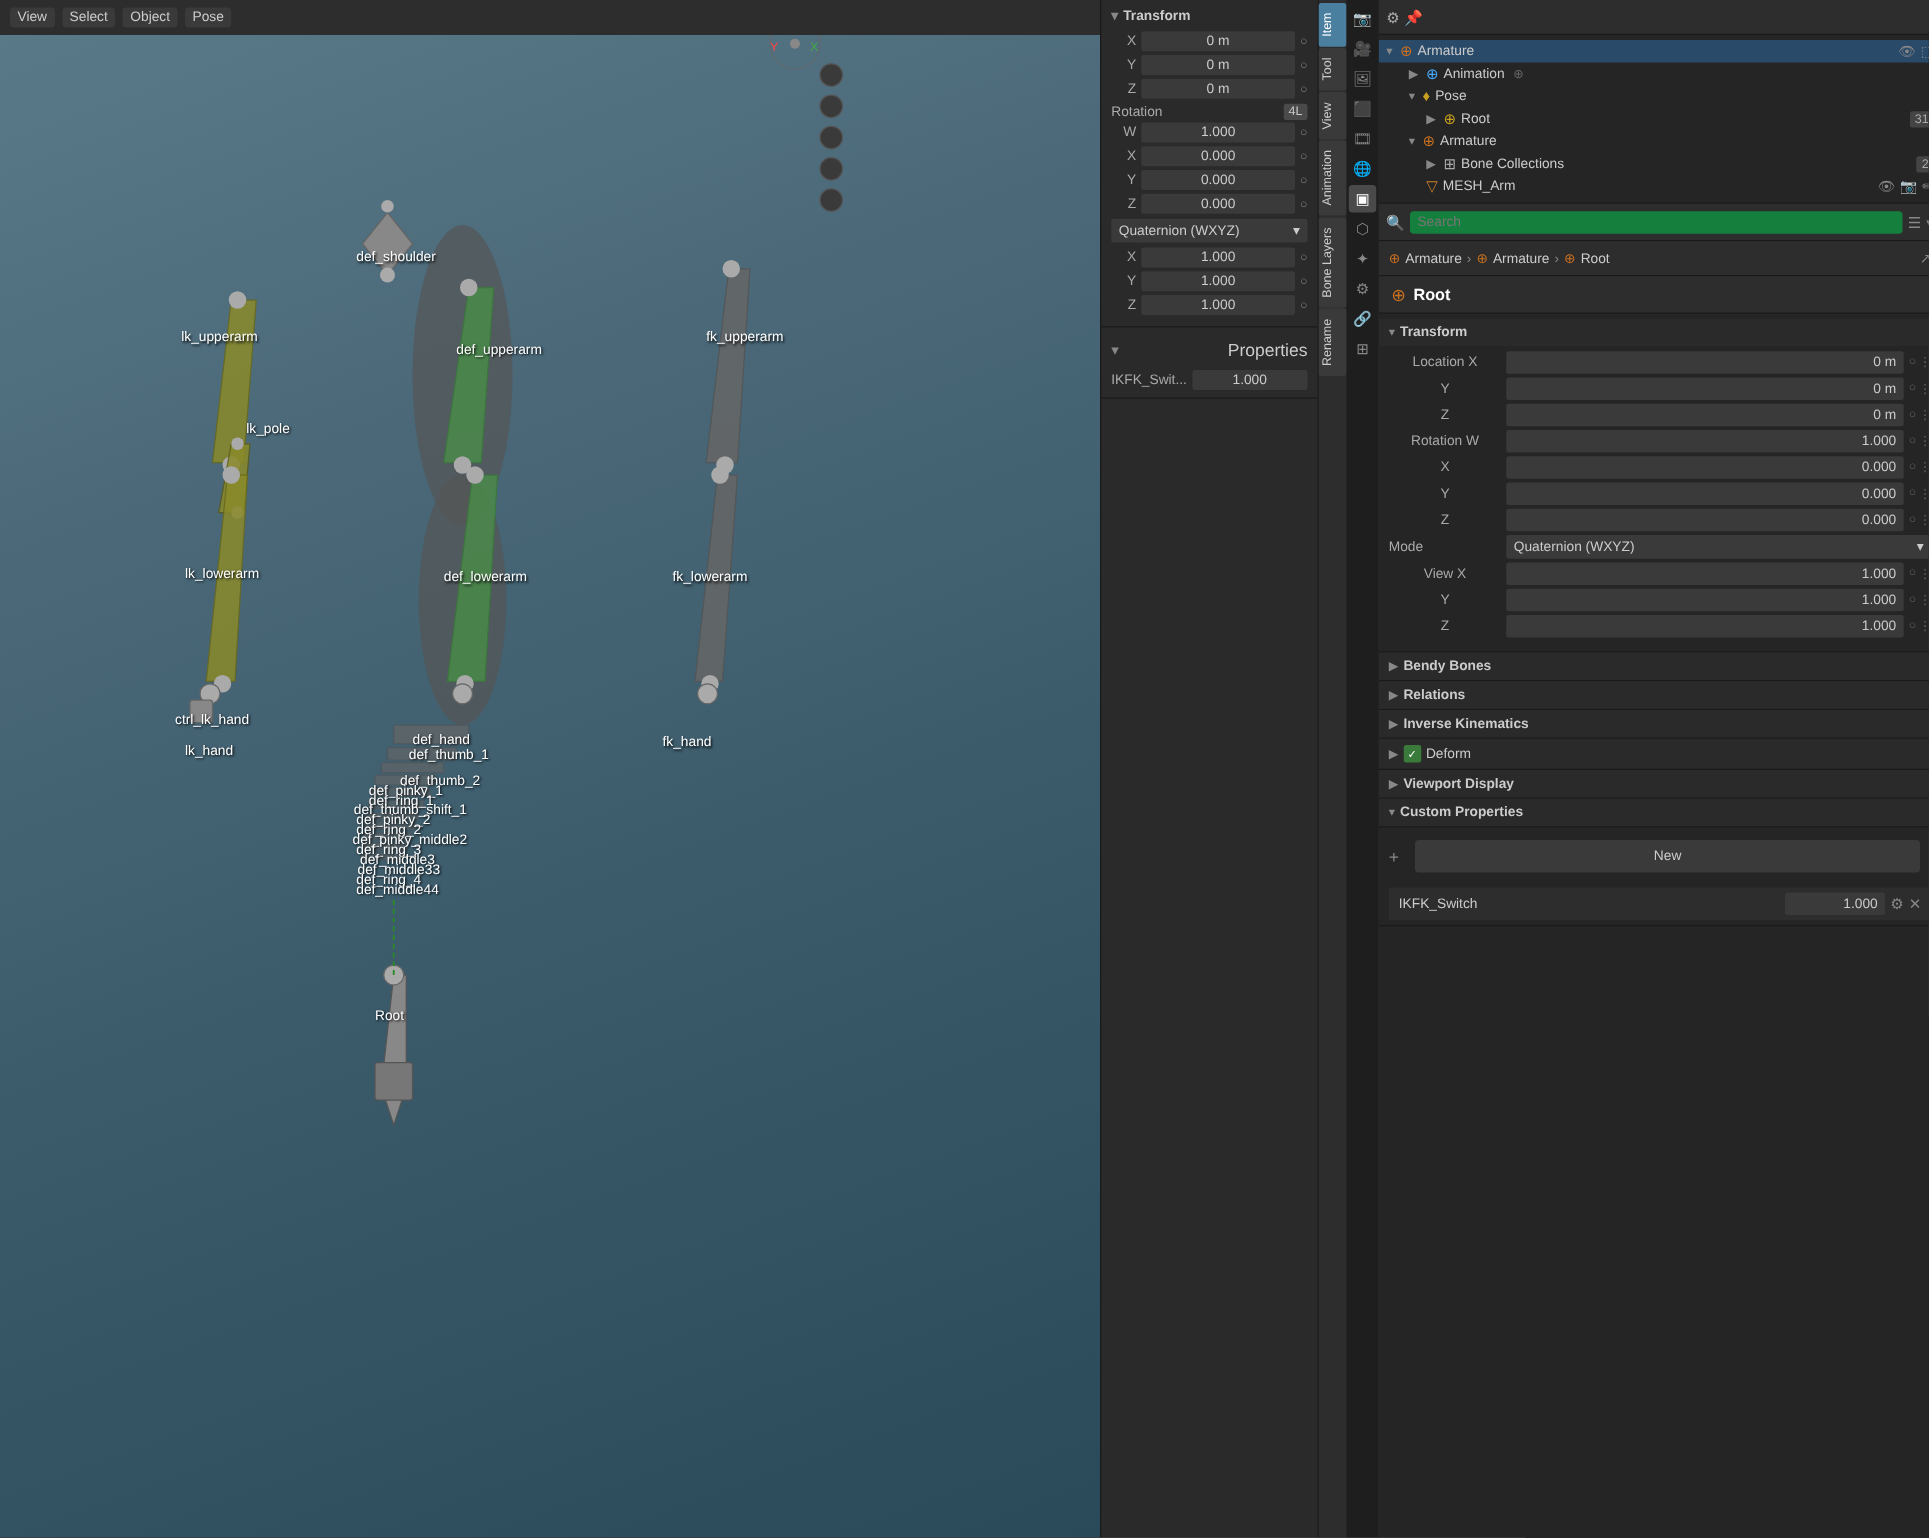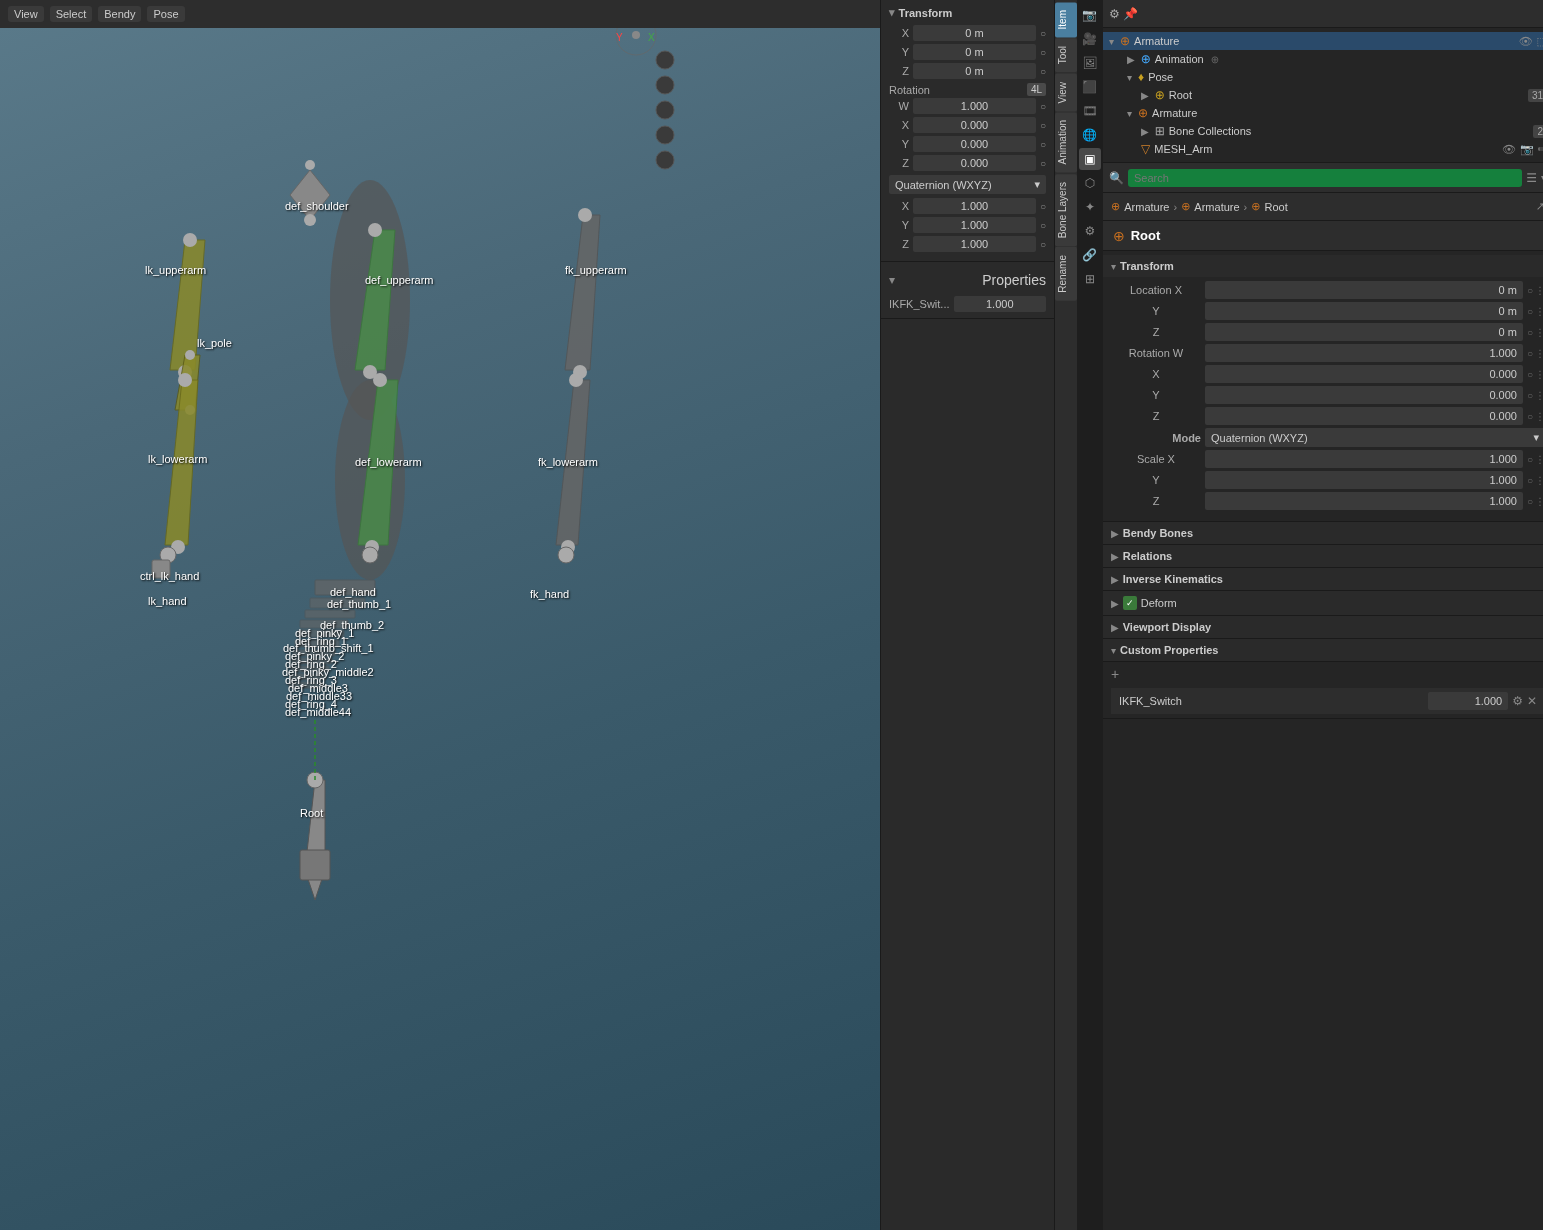--- a/index.html
+++ b/index.html
@@ -353,24 +353,23 @@
     .prop-field-icon { cursor: pointer; }
 
     .prop-mode-row {
       display: flex;
       align-items: center;
       margin-bottom: 3px;
       gap: 4px;
     }
     .prop-mode-label {
       width: 90px;
-      text-align: right;
+      text-align: left;
       color: #aaa;
       font-size: 11px;
-      font-weight: bold;
     }
     .prop-mode-select {
       flex: 1;
       background: #3a3a3a;
       color: #ccc;
       font-size: 11px;
       padding: 3px 6px;
       border-radius: 2px;
       display: flex;
       align-items: center;
@@ -492,21 +491,21 @@
     ::-webkit-scrollbar-thumb { background: #444; border-radius: 4px; }
   </style>
 </head>
 <body>
 
 <div id="viewport">
 
   <div id="viewport-header">
     <span class="vp-header-btn">View</span>
     <span class="vp-header-btn">Select</span>
-    <span class="vp-header-btn">Bendy</span>
+    <span class="vp-header-btn">Object</span>
     <span class="vp-header-btn">Pose</span>
   </div>
 
   <svg id="viewport-svg" viewBox="0 0 880 1230">
 
     <polygon points="315,780 305,870 315,900 325,870 325,780" fill="#888" stroke="#555" stroke-width="1"></polygon>
     <rect x="300" y="850" width="30" height="30" fill="#777" stroke="#555" rx="2"></rect>
     <circle cx="315" cy="780" r="8" fill="#aaa" stroke="#666"></circle>
 
     <ellipse cx="370" cy="300" rx="40" ry="120" fill="#555" opacity="0.7"></ellipse>
@@ -885,21 +884,21 @@
 
             <div class="prop-mode-row">
               <span class="prop-mode-label">Mode</span>
               <div class="prop-mode-select">
                 <span>Quaternion (WXYZ)</span>
                 <span>▾</span>
               </div>
             </div>
 
             <div class="prop-field-row">
-              <span class="prop-field-label">Scale X</span>
+              <span class="prop-field-label">View X</span>
               <span class="prop-field-value">1.000</span>
               <span class="prop-field-icons">
                 <span class="prop-field-icon">○</span>
                 <span class="prop-field-icon">⋮</span>
               </span>
             </div>
 
             <div class="prop-field-row">
               <span class="prop-field-label">Y</span>
               <span class="prop-field-value">1.000</span>
@@ -956,20 +955,21 @@
 
         <div class="prop-section">
           <div class="custom-props-header">
             <span class="prop-section-arrow">▾</span>
             <span class="prop-section-title">Custom Properties</span>
           </div>
           <div class="custom-props-section">
 
             <div style="display:flex;align-items:center;margin-bottom:6px">
               <span class="plus-icon">+</span>
+              <div class="new-btn">New</div>
             </div>
 
             <div class="ikfk-prop-row">
               <span class="ikfk-prop-label">IKFK_Switch</span>
               <span class="ikfk-prop-value">1.000</span>
               <span class="ikfk-prop-icons">
                 <span>⚙</span>
                 <span>✕</span>
               </span>
             </div>

